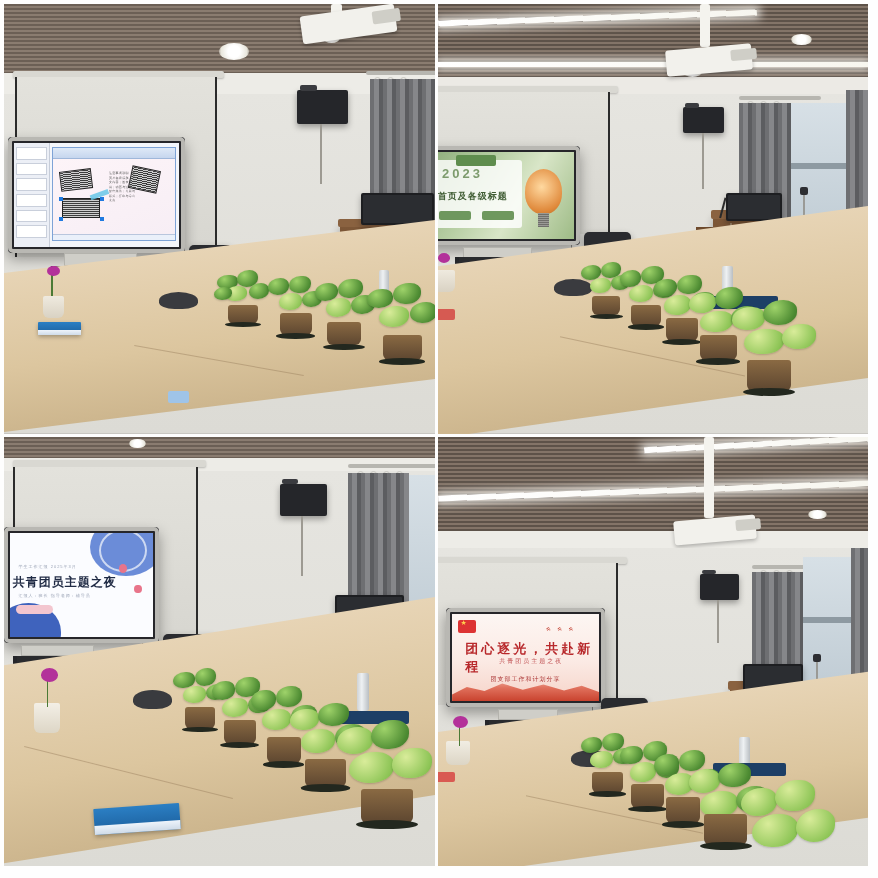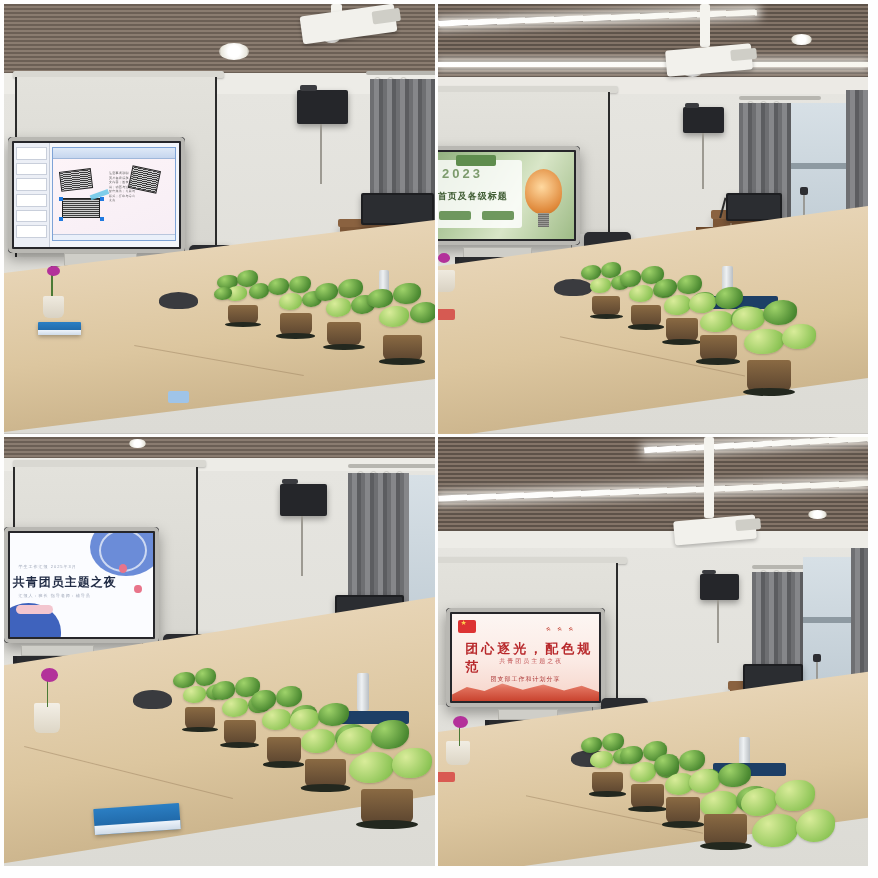--- a/index.html
+++ b/index.html
@@ -607,21 +607,21 @@
     <div class="window" style="left:85%;top:28%;width:12%;height:40%;"></div>
     <div class="window-mull" style="left:85%;top:42%;width:12%;height:1.4%;"></div>
     <div class="curtain" style="left:96%;top:26%;width:8%;height:46%;"></div>
 
     <div class="tv" style="left:2%;top:40%;width:37%;height:23%;">
       <div class="tv-bezel"></div>
       <div class="tv-screen">
         <div class="slide-red">
           <div class="sr-badge"></div>
           <div class="sr-birds">ᨑ ᨑ ᨑ</div>
-          <div class="sr-title">团心逐光，配色规范</div>
+          <div class="sr-title">团心逐光，共赴新程</div>
           <div class="sr-sub">共青团员主题之夜</div>
           <div class="sr-foot">团支部工作和计划分享</div>
           <div class="sr-mount"></div>
         </div>
       </div>
     </div>
     <div class="shelfunit" style="left:14%;top:63.5%;width:14%;height:2.4%;"></div>
     <div class="tv-cart" style="left:11%;top:66%;width:21%;height:2%;"></div>
     <div class="tv-legs" style="left:11%;top:66%;width:21%;height:8%;"></div>
     <div class="cable" style="left:36%;top:63%;width:1px;height:8%;"></div>

